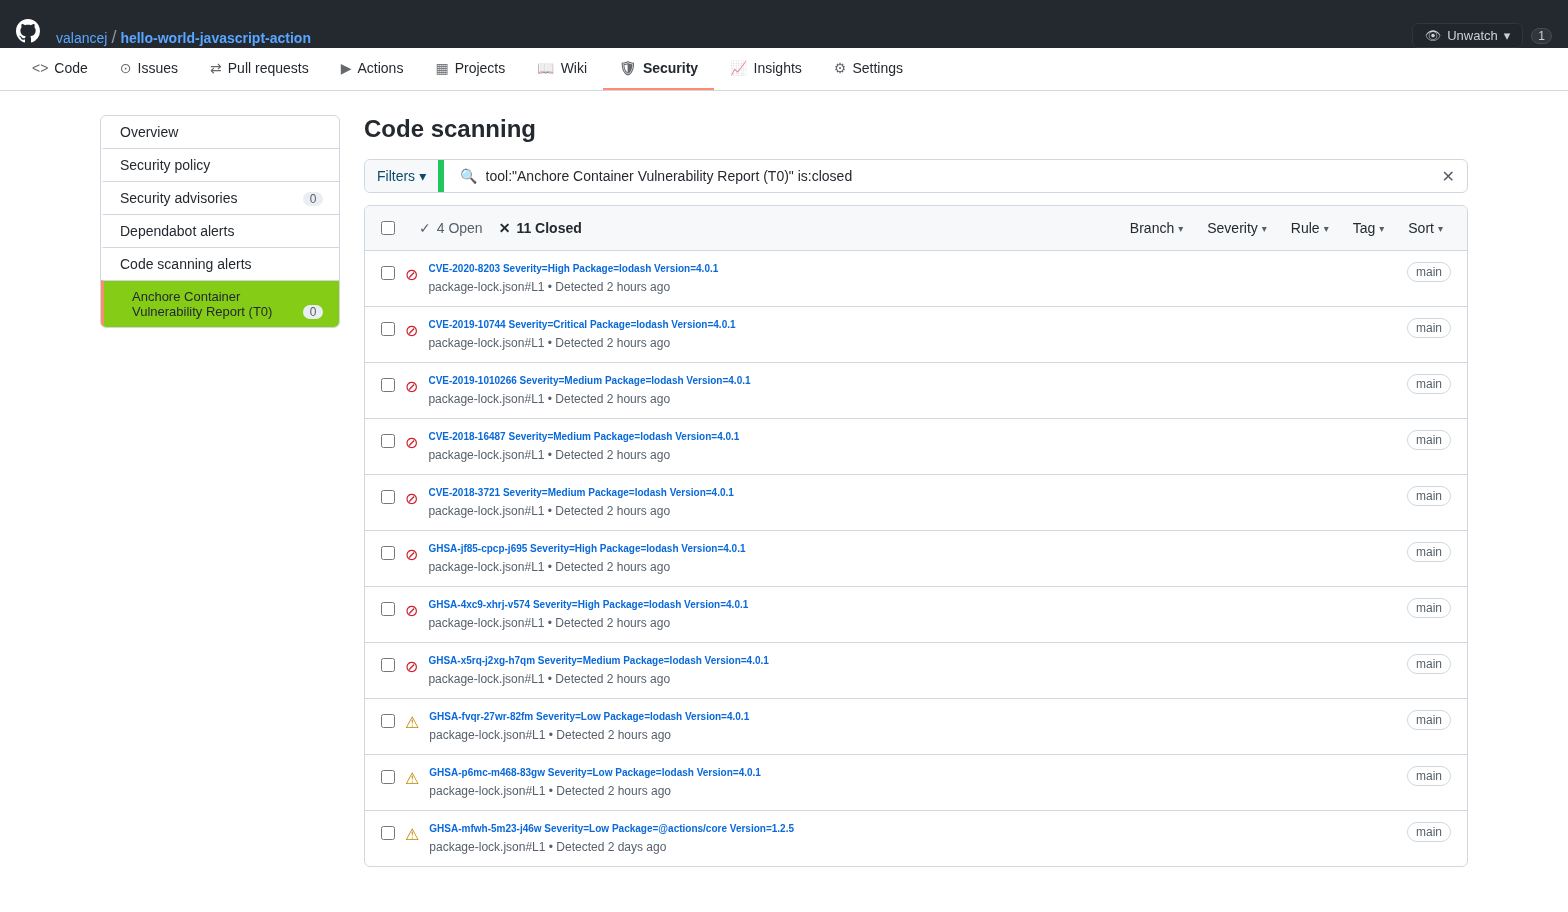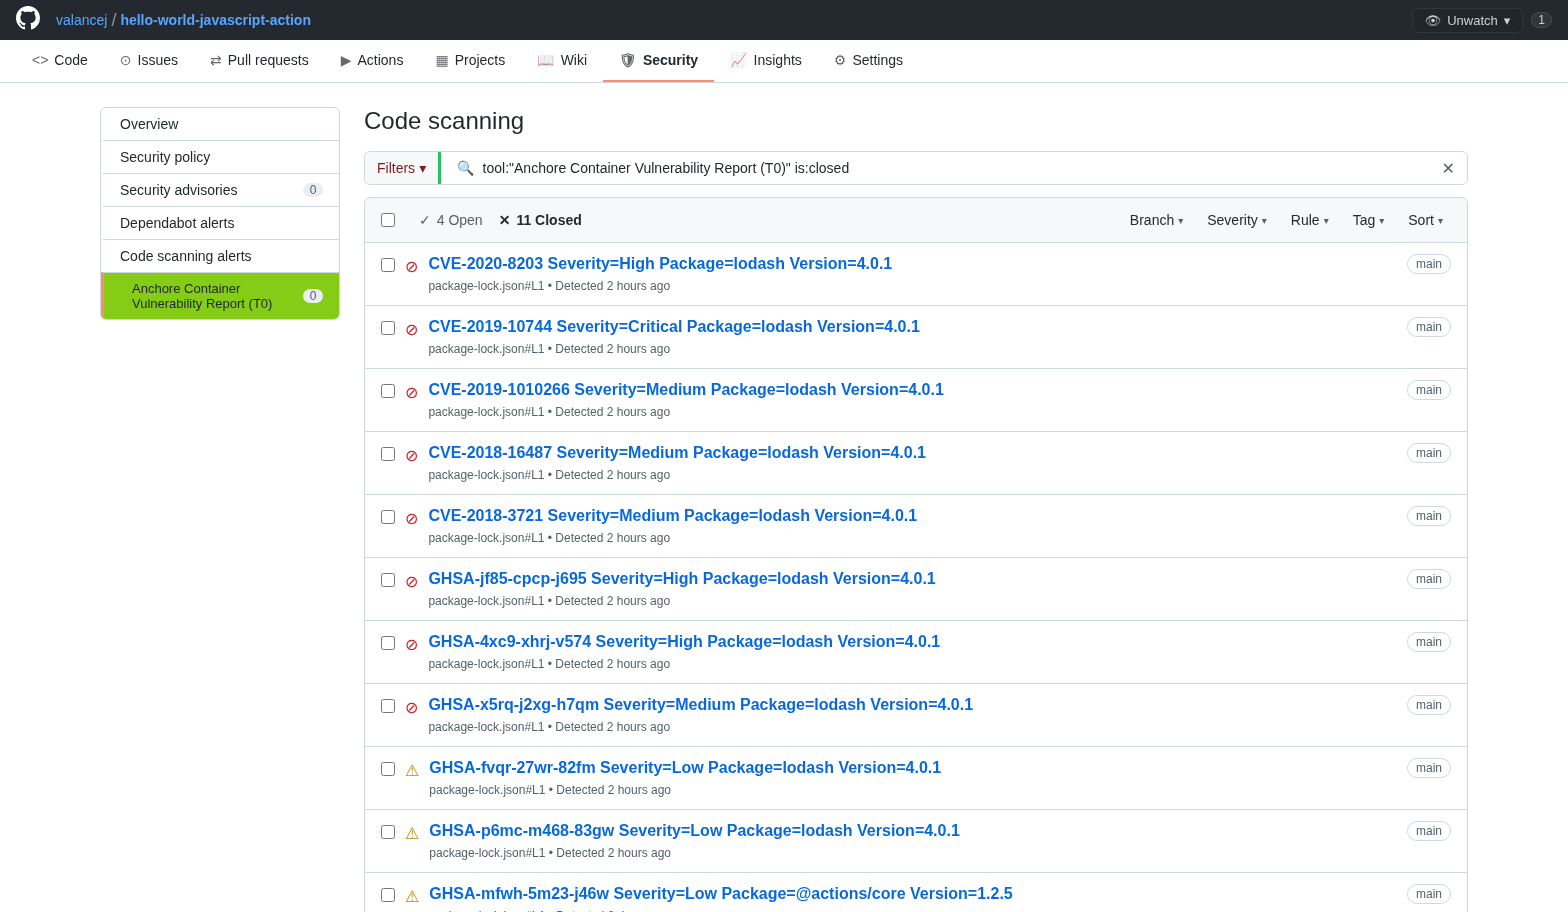--- a/index.html
+++ b/index.html
@@ -1,19 +1,19 @@
 <!DOCTYPE html>
 <html><head>
   <meta charset="utf-8">
   <style>
     * { box-sizing: border-box; margin: 0; padding: 0; }
     body { font-family: -apple-system, BlinkMacSystemFont, "Segoe UI", Helvetica, Arial, sans-serif; font-size: 14px; color: #24292f; background: #fff; }
 
     
-    .topbar { display: flex; align-items: center; padding: 0 16px; height: 40px; background: #24292f; color: #fff; gap: 16px; }
+    .topbar { display: flex; align-items: flex-end; padding: 0 16px; height: 48px; background: #24292f; color: #fff; gap: 16px; }
     .topbar-logo { color: #fff; font-size: 18px; }
     .topbar-breadcrumb { color: #e6edf3; font-size: 14px; display: flex; align-items: center; gap: 4px; }
     .topbar-breadcrumb a { color: #58a6ff; text-decoration: none; }
     .topbar-breadcrumb .sep { color: #8b949e; font-weight: 300; font-size: 18px; }
     .topbar-breadcrumb .repo { color: #58a6ff; font-weight: 600; text-decoration: none; }
     .topbar-right { margin-left: auto; display: flex; align-items: center; gap: 8px; }
     .watch-btn { background: #21262d; border: 1px solid #30363d; color: #c9d1d9; padding: 4px 12px; border-radius: 6px; cursor: pointer; font-size: 13px; display: flex; align-items: center; gap: 6px; }
     .watch-count { background: #30363d; border: 1px solid #444c56; border-radius: 20px; padding: 0 6px; font-size: 12px; color: #c9d1d9; }
 
     
@@ -21,35 +21,35 @@
     .nav-tab { display: flex; align-items: center; gap: 6px; padding: 12px 16px; color: #24292f; text-decoration: none; font-size: 14px; border-bottom: 2px solid transparent; white-space: nowrap; cursor: pointer; }
     .nav-tab.active { border-bottom-color: #fd8c73; font-weight: 600; color: #24292f; }
     .nav-tab-icon { opacity: 0.7; font-size: 14px; }
 
     
     .main-content { display: flex; max-width: 1400px; margin: 0 auto; padding: 24px 16px; gap: 24px; }
 
     
     .sidebar { width: 240px; flex-shrink: 0; }
     .sidebar-nav { border: 1px solid #d0d7de; border-radius: 6px; overflow: hidden; }
-    .sidebar-item { display: flex; align-items: center; justify-content: space-between; padding: 8px 16px; color: #24292f; cursor: pointer; text-decoration: none; font-size: 14px; border-left: 3px solid transparent; }
+    .sidebar-item { display: flex; align-items: flex-end; justify-content: space-between; padding: 8px 16px; color: #24292f; cursor: pointer; text-decoration: none; font-size: 14px; border-left: 3px solid transparent; }
     .sidebar-item.active { border-left-color: #fd8c73; background: #84cc16; }
     .sidebar-item + .sidebar-item { border-top: 1px solid #d0d7de; }
     .sidebar-badge { background: #eaeef2; color: #57606a; border-radius: 20px; padding: 0 6px; font-size: 12px; min-width: 20px; text-align: center; }
     .sidebar-sub { padding-left: 28px; font-size: 13px; }
 
     
     .content-area { flex: 1; min-width: 0; }
     .content-header { display: flex; align-items: center; justify-content: space-between; margin-bottom: 16px; }
-    .page-title { font-size: 24px; font-weight: 400; color: #24292f; }
+    .page-title { font-size: 24px; font-weight: 700; color: #24292f; }
     .setup-btn { border: 1px solid #0969da; color: #0969da; background: #fff; padding: 5px 16px; border-radius: 6px; cursor: pointer; font-size: 14px; white-space: nowrap; }
 
     
     .filter-bar { display: flex; align-items: center; gap: 8px; margin-bottom: 12px; border: 1px solid #d0d7de; border-radius: 6px; overflow: hidden; }
-    .filter-btn { display: flex; align-items: center; gap: 4px; padding: 8px 12px; background: #f6f8fa; border-right: 3px solid #22c55e; cursor: pointer; font-size: 14px; color: #7f1d1d; white-space: nowrap; }
+    .filter-btn { display: flex; align-items: center; gap: 4px; padding: 8px 12px; background: #f6f8fa; border-right: 6px solid #22c55e; cursor: pointer; font-size: 14px; color: #0c4a6e; white-space: nowrap; }
     .search-input-wrapper { flex: 1; display: flex; align-items: center; padding: 0 8px; gap: 8px; }
     .search-icon-el { color: #57606a; font-size: 14px; }
     .search-text { flex: 1; font-size: 14px; color: #24292f; border: none; outline: none; background: transparent; padding: 8px 0; }
     .clear-btn { color: #57606a; cursor: pointer; font-size: 16px; padding: 4px; }
 
     
     .alerts-container { border: 1px solid #d0d7de; border-radius: 6px; overflow: hidden; }
     .alerts-header { display: flex; align-items: center; justify-content: space-between; padding: 10px 16px; background: #f6f8fa; border-bottom: 1px solid #d0d7de; }
     .alerts-tabs { display: flex; align-items: center; gap: 16px; }
     .alerts-tab { display: flex; align-items: center; gap: 6px; font-size: 14px; color: #57606a; cursor: pointer; padding: 2px 0; }
@@ -57,21 +57,21 @@
     .alerts-filters { display: flex; align-items: center; gap: 8px; }
     .dropdown-btn { display: flex; align-items: center; gap: 4px; font-size: 14px; color: #24292f; cursor: pointer; padding: 4px 8px; border-radius: 4px; }
     .dropdown-caret { font-size: 10px; color: #57606a; }
 
     
     .alert-row { display: flex; align-items: flex-start; padding: 12px 16px; border-bottom: 1px solid #d0d7de; gap: 10px; cursor: pointer; }
     .alert-row:last-child { border-bottom: none; }
     .alert-checkbox { margin-top: 3px; flex-shrink: 0; }
     .alert-icon { flex-shrink: 0; margin-top: 2px; font-size: 16px; }
     .alert-body { flex: 1; min-width: 0; }
-    .alert-title { font-size: 16px; color: #0969da; font-weight: 600; text-decoration: none; display: block; margin-bottom: 4px; }
+    .alert-title { font-size: 10px; color: #0969da; font-weight: 600; text-decoration: none; display: block; margin-bottom: 4px; }
     .alert-meta { font-size: 12px; color: #57606a; }
     .alert-tag { margin-left: auto; flex-shrink: 0; }
     .tag-badge { border: 1px solid #d0d7de; border-radius: 20px; padding: 2px 8px; font-size: 12px; color: #57606a; background: #fff; }
 
     
     input[type="checkbox"] { width: 14px; height: 14px; cursor: pointer; }
 
     
     .header-checkbox { margin-right: 8px; }
   </style>

